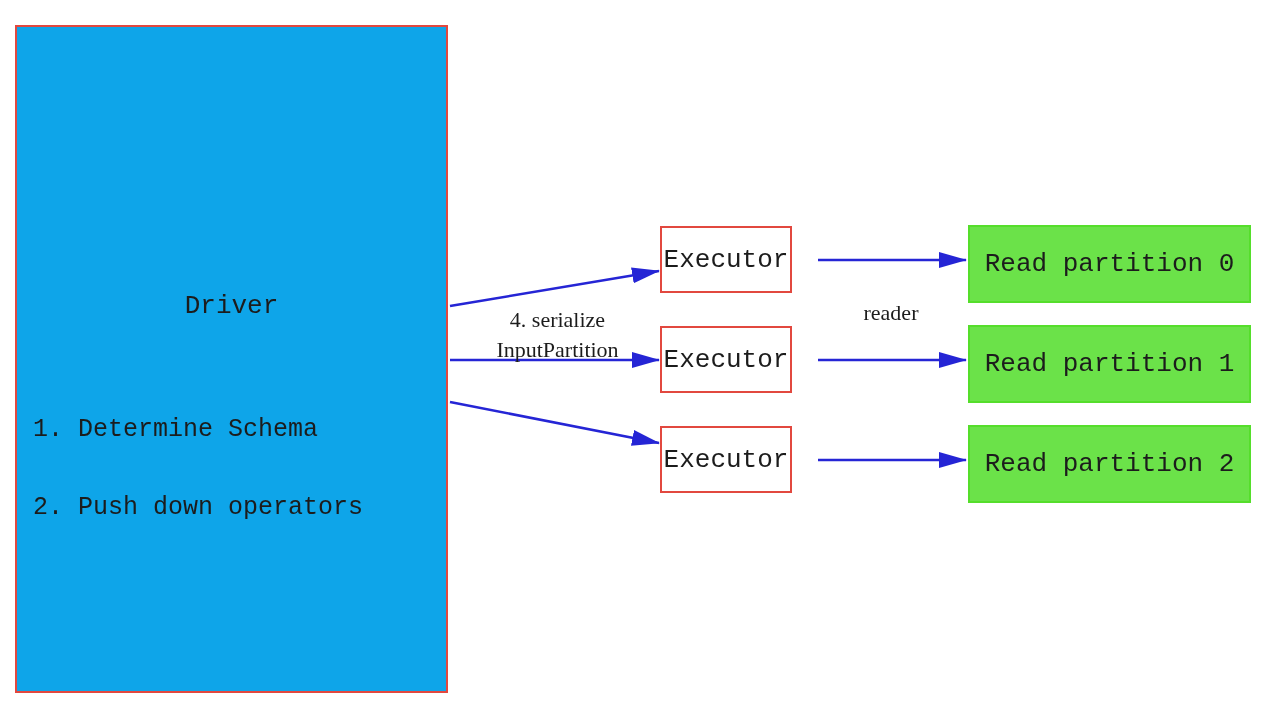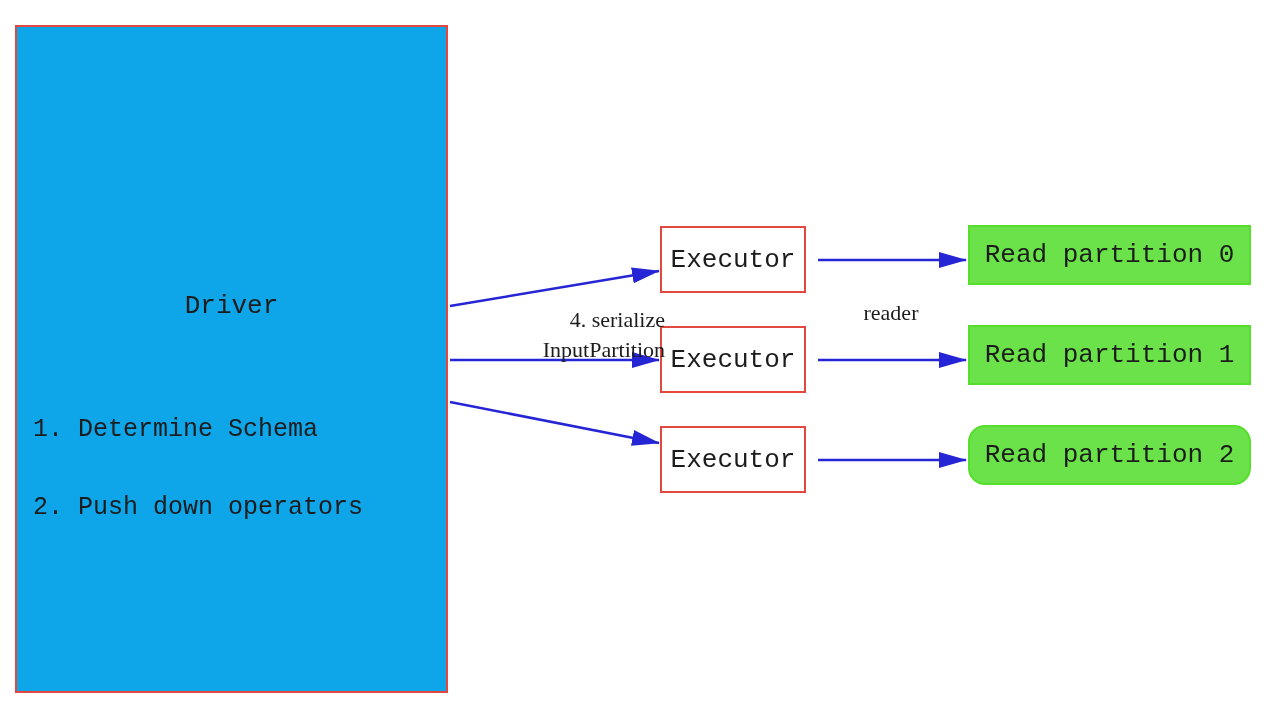--- a/index.html
+++ b/index.html
@@ -49,56 +49,55 @@
   .driver-steps {
     position: absolute;
     left: 16px; top: 338px;
     font-size: 25px;
     line-height: 26px;
     white-space: pre;
     color: var(--ink);
   }
   .executor-box {
     left: 660px;
-    width: 146px; height: 67px;
+    width: 132px; height: 67px;
     border: 2px solid var(--red);
     background: #ffffff;
     display: flex;
     align-items: center;
     justify-content: center;
     font-size: 26px;
   }
   .exec-0 { top: 226px; }
   .exec-1 { top: 326px; }
   .exec-2 { top: 426px; }
   .partition-box {
     left: 968px;
-    width: 283px; height: 60px;
+    width: 283px; height: 78px;
     background: var(--green);
     border: 2px solid var(--green-border);
     display: flex;
     align-items: center;
     justify-content: center;
     font-size: 26px;
   }
   .part-0 { top: 225px; }
   .part-1 { top: 325px; text-align: center; }
-  .part-2 { top: 425px; border-radius: 17px; }
+  .part-2 { top: 425px; }
   .edge-label {
     position: absolute;
     text-align: center;
     font-family: "Liberation Serif", "DejaVu Serif", serif;
     font-size: 22px;
     line-height: 30px;
     color: var(--ink);
   }
   .label-serialize {
     left: 450px; top: 305px;
     width: 215px;
-    text-align: right;
   }
   .label-reader {
     left: 791px; top: 298px;
     width: 200px;
   }
 </style>
 </head>
 <body>
 
 <div class="canvas" style="--red: #e2483f; --blue: #2525d5; --green: #6be249; --green-border: #55de2b; --ink: #1c1c1c;">

